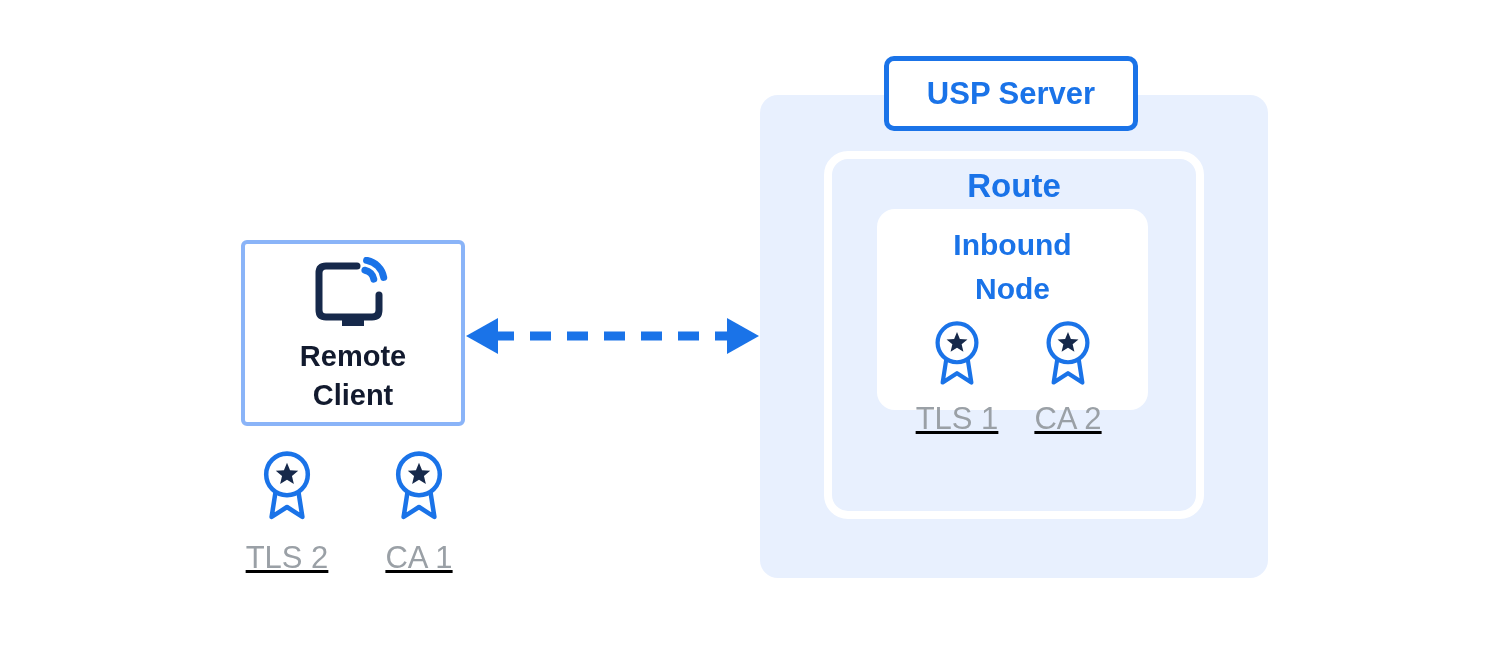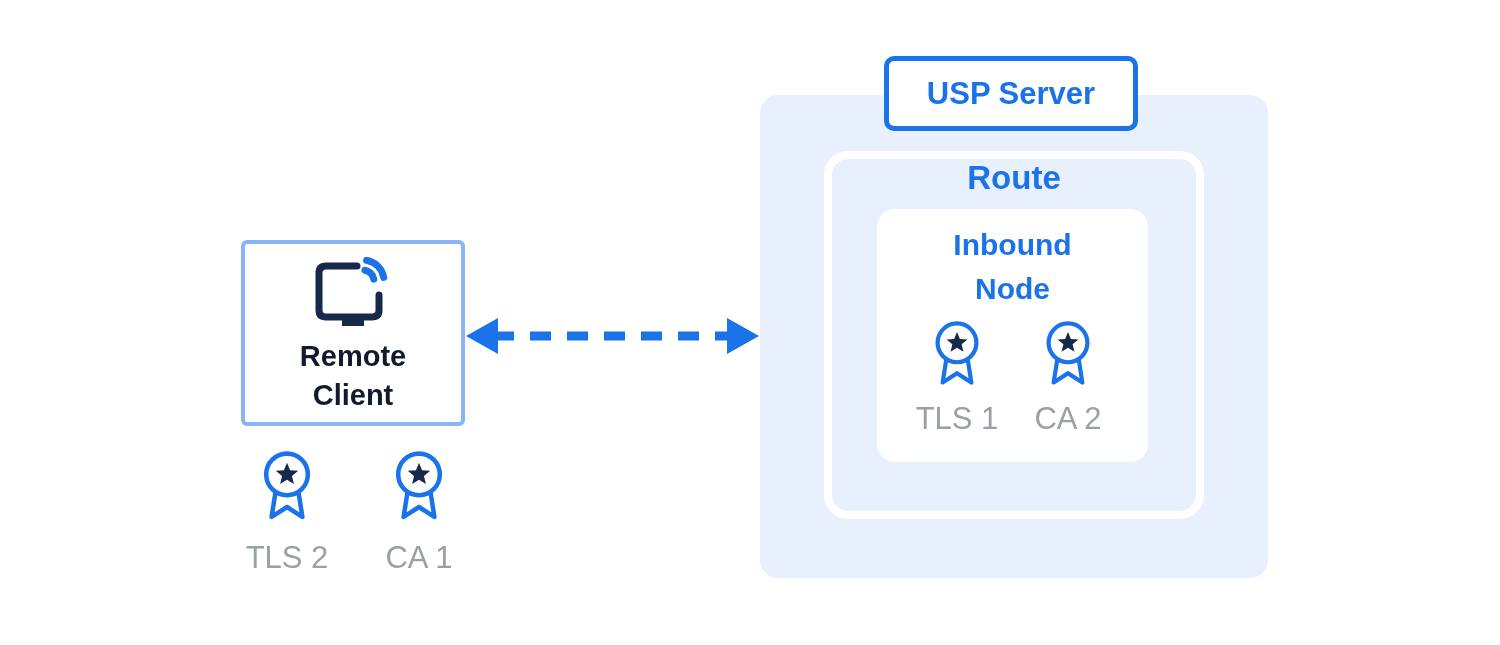--- a/index.html
+++ b/index.html
@@ -40,20 +40,21 @@
   }
   .client-certs{
     position:absolute;left:241px;top:450px;width:224px;
     display:flex;justify-content:space-between;gap:22px;
   }
 
   
   .cert{
     display:flex;flex-direction:column;align-items:center;
     width:92px;
+    text-decoration:underline;
   }
   .badge-svg{width:58px;height:76px;display:block;}
   .cert-label{
     margin-top:14px;
     font-size:31px;color:var(--gray-label);
     white-space:nowrap;
   }
 
   
   .arrow{
@@ -81,26 +82,27 @@
   }
   .route-box{
     position:absolute;left:824px;top:151px;
     width:380px;height:368px;
     background:var(--light-blue-fill);
     border:8px solid var(--white);
     border-radius:24px;
     z-index:1;
   }
   .route-title{
+    margin-top:8px;
     text-align:center;
     font-size:33px;font-weight:bold;color:var(--blue);
   }
   .inbound-box{
     position:absolute;left:877px;top:209px;
-    width:271px;height:253px;
+    width:271px;height:201px;
     background:var(--white);
     border-radius:18px;
     display:flex;flex-direction:column;align-items:center;
     padding-top:14px;
     z-index:2;
   }
   .inbound-title{
     font-size:30px;font-weight:bold;line-height:44px;
     color:var(--blue);text-align:center;
     max-width:180px;

